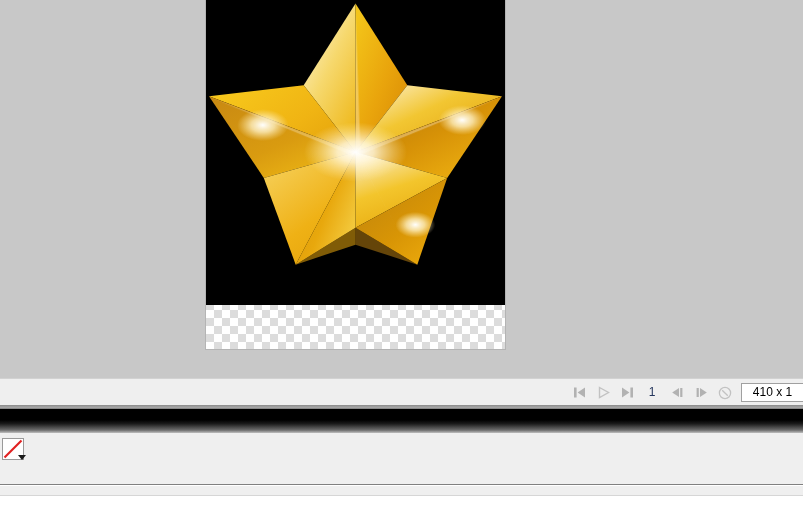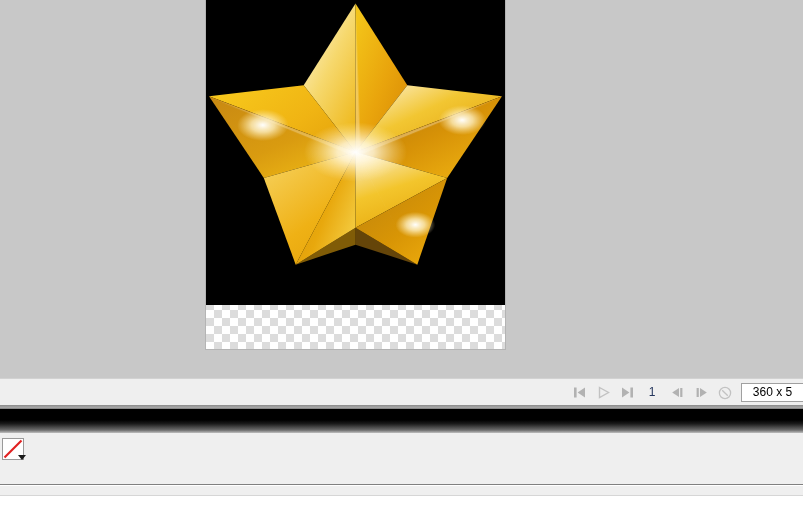--- a/index.html
+++ b/index.html
@@ -355,21 +355,21 @@
       </svg>
     </div>
 
     <div class="nav-btn">
       <svg width="14" height="14" viewBox="0 0 14 14">
         <circle cx="7" cy="7" r="5.6" fill="none" stroke="#c2c2c2" stroke-width="1.3"></circle>
         <line x1="4.2" y1="4.2" x2="9.8" y2="9.8" stroke="#c2c2c2" stroke-width="1.3"></line>
       </svg>
     </div>
 
-    <div id="dimension-field" title="width x height">360 x 5</div>
+    <div id="dimension-field" title="width x height">410 x 1</div>
   </div>
 </div>
 
 <div id="band-upper"></div>
 <div id="band-black"></div>
 
 <div id="tool-panel">
 
   <div id="swatch-wrap">
     <div id="swatch-box">

